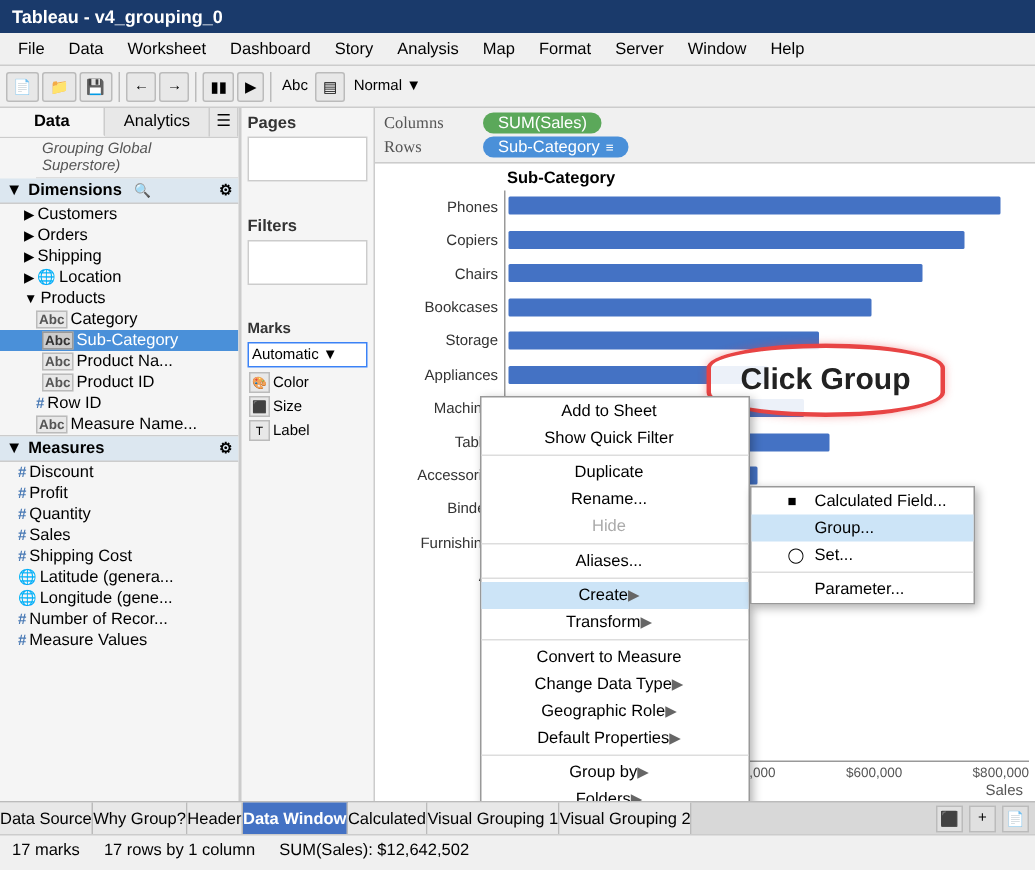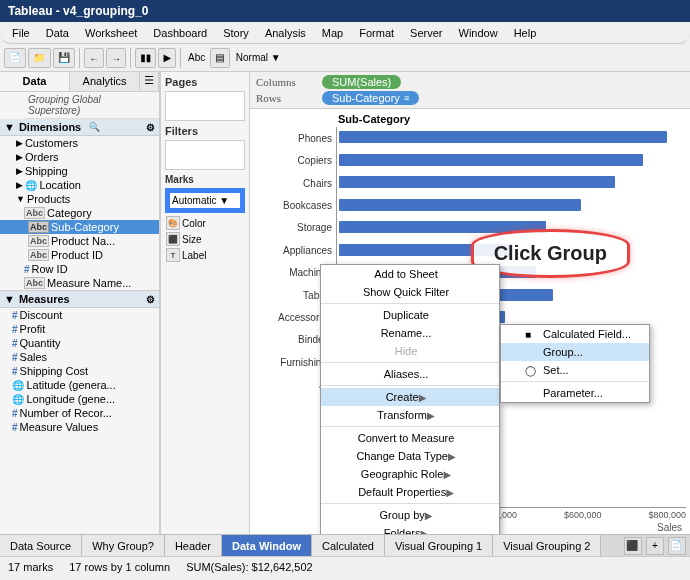--- a/index.html
+++ b/index.html
@@ -2,21 +2,21 @@
 <html><head>
   <meta charset="utf-8">
   <style>
     * { margin: 0; padding: 0; box-sizing: border-box; }
     body { font-family: 'Segoe UI', Tahoma, Arial, sans-serif; font-size: 11px; background: #f0f0f0; width: 690px; height: 580px; overflow: hidden; }
 
     
     .title-bar { background: #1a3a6b; color: #ffffff; padding: 3px 8px; font-size: 12px; font-weight: bold; display: flex; align-items: center; height: 22px; }
 
     
-    .menu-bar { background: #f0f0f0; border-bottom: 1px solid #ccc; display: flex; align-items: center; height: 22px; padding: 0 4px; border-radius: 11px; }
+    .menu-bar { background: #f0f0f0; border-bottom: 1px solid #ccc; display: flex; align-items: center; height: 22px; padding: 0 4px; }
     .menu-item { padding: 2px 8px; font-size: 11px; cursor: pointer; }
 
     
     .toolbar { background: #f0f0f0; border-bottom: 1px solid #ccc; height: 28px; display: flex; align-items: center; padding: 2px 4px; gap: 2px; }
     .toolbar-btn { background: #e8e8e8; border: 1px solid #bbb; border-radius: 2px; padding: 1px 4px; font-size: 10px; cursor: pointer; height: 20px; display: flex; align-items: center; }
 
     
     .main-layout { display: flex; height: calc(580px - 22px - 22px - 28px - 24px - 22px); }
 
     
@@ -60,28 +60,28 @@
     .sub-item-menu { padding: 3px 16px 3px 24px; font-size: 11px; cursor: pointer; display: flex; align-items: center; gap: 6px; }
     .sub-item-menu.highlighted { background: #cce4f7; }
 
     
     .click-group-annotation { position: absolute; right: 60px; top: 120px; z-index: 50; }
     .click-group-oval { border: 3px solid #e84444; border-radius: 60% / 40%; padding: 10px 20px; background: rgba(255,255,255,0.9); box-shadow: 0 0 6px rgba(232,68,68,0.4); }
     .click-group-text { font-size: 20px; font-weight: bold; color: #222; white-space: nowrap; }
 
     
     .right-shelf { width: 90px; background: #f5f5f5; border-left: 1px solid #ccc; border-right: 1px solid #ccc; padding: 4px; font-size: 11px; }
-    .shelf-section { margin-bottom: 4px; }
+    .shelf-section { margin-bottom: 24px; }
     .shelf-section-title { font-weight: bold; margin-bottom: 3px; color: #333; }
     .shelf-box { border: 1px solid #ccc; background: white; min-height: 30px; padding: 2px; font-size: 10px; color: #aaa; }
     .marks-section { font-size: 10px; }
 
     
     .bottom-tabs { height: 22px; background: #d8d8d8; border-top: 1px solid #bbb; display: flex; align-items: stretch; gap: 0; }
-    .bottom-tab { padding: 0 10px; font-size: 11px; display: flex; align-items: center; cursor: pointer; border-right: 1px solid #bbb; background: #e8e8e8; }
+    .bottom-tab { padding: 0 0; font-size: 11px; display: flex; align-items: center; cursor: pointer; border-right: 1px solid #bbb; background: #e8e8e8; }
     .bottom-tab.active { background: #4472c4; color: white; font-weight: bold; }
     .bottom-tab-icons { display: flex; align-items: center; gap: 4px; margin-left: auto; padding-right: 4px; }
     .bottom-icon { width: 18px; height: 18px; background: #e0e0e0; border: 1px solid #bbb; display: flex; align-items: center; justify-content: center; font-size: 10px; cursor: pointer; }
 
     
     .status-bar { height: 20px; background: #f0f0f0; border-top: 1px solid #ccc; display: flex; align-items: center; padding: 0 8px; font-size: 11px; gap: 16px; }
     .dim-header { background: #dce7f0; padding: 2px 4px; font-weight: bold; font-size: 11px; border-bottom: 1px solid #ccc; display: flex; align-items: center; gap: 4px; }
     .gear-icon { font-size: 10px; margin-left: auto; cursor: pointer; }
 
     .abc-icon { color: #555; font-size: 9px; font-weight: bold; margin-right: 2px; background: #e8e8e8; border: 1px solid #bbb; padding: 0 1px; }
@@ -241,21 +241,21 @@
     <div class="shelf-section">
       <div class="shelf-section-title">Pages</div>
       <div class="shelf-box"></div>
     </div>
     <div class="shelf-section">
       <div class="shelf-section-title">Filters</div>
       <div class="shelf-box"></div>
     </div>
     <div class="shelf-section marks-section">
       <div class="shelf-section-title">Marks</div>
-      <div style="border:5px solid #3b82f6;background:white;padding:2px;margin-bottom:2px;font-size:10px;cursor:pointer;">
+      <div style="border:1px solid #3b82f6;background:white;padding:2px;margin-bottom:2px;font-size:10px;cursor:pointer;">
         <span>Automatic ▼</span>
       </div>
       <div style="display:flex;align-items:center;gap:2px;padding:1px;font-size:10px;">
         <div style="width:14px;height:14px;background:#e8e8e8;border:1px solid #bbb;display:flex;align-items:center;justify-content:center;font-size:8px;">🎨</div>
         <span>Color</span>
       </div>
       <div style="display:flex;align-items:center;gap:2px;padding:1px;font-size:10px;">
         <div style="width:14px;height:14px;background:#e8e8e8;border:1px solid #bbb;display:flex;align-items:center;justify-content:center;font-size:8px;">⬛</div>
         <span>Size</span>
       </div>

